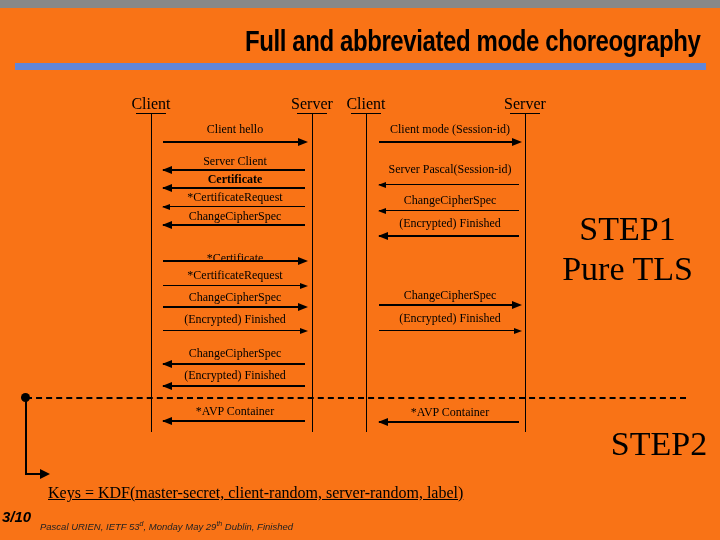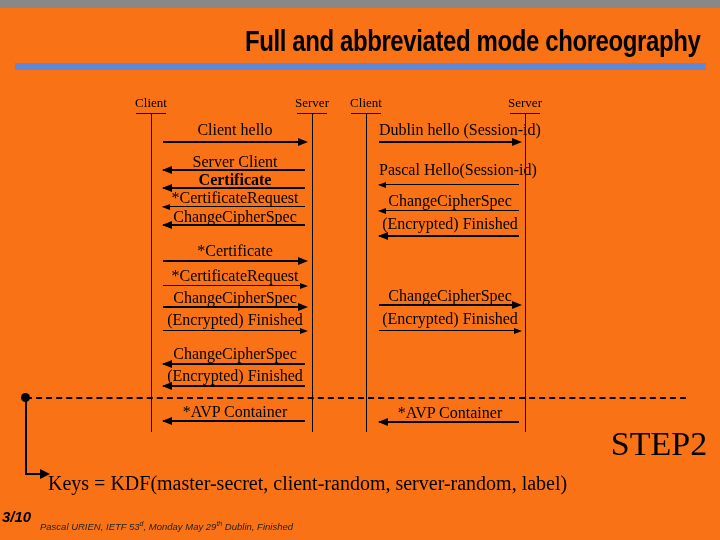--- a/index.html
+++ b/index.html
@@ -10,44 +10,44 @@
   
   .title{
     position:absolute;top:16px;right:20px;
     font-family:"Liberation Sans", sans-serif;font-weight:bold;
     font-size:30px;letter-spacing:-0.5px;white-space:nowrap;
     transform:scaleX(0.80);transform-origin:100% 50%;
   }
   .accent-bar{position:absolute;left:15px;top:55px;width:691px;height:7px;background:#6286D8;}
 
   
-  .actor-label{position:absolute;width:90px;text-align:center;font-size:13px;}
+  .actor-label{position:absolute;width:90px;text-align:center;font-size:16px;}
   .tbar{position:absolute;height:0;border-top:1.5px solid #000;width:30px;}
   .lifeline{position:absolute;width:0;border-left:1.5px solid #000;}
-  .msg-text{position:absolute;text-align:center;font-size:16px;line-height:13px;white-space:nowrap;}
+  .msg-text{position:absolute;text-align:center;font-size:12px;line-height:13px;white-space:nowrap;}
   .msg-arrow{position:absolute;height:9px;}
   .msg-arrow .line{position:absolute;left:0;right:2px;top:3px;border-top:2.5px solid #000;}
   .msg-arrow .head{position:absolute;width:0;height:0;top:0;
     border-top:4.5px solid transparent;border-bottom:4.5px solid transparent;}
   .msg-arrow.right .head{right:-1px;border-left:10px solid #000;}
   .msg-arrow.left  .head{left:-1px;border-right:10px solid #000;}
   .msg-arrow.thin .line{border-top-width:1px;top:4px;}
   .msg-arrow.thin .head{top:1.5px;border-top-width:3.5px;border-bottom-width:3.5px;}
   .msg-arrow.thin.right .head{border-left-width:8px;}
   .msg-arrow.thin.left  .head{border-right-width:8px;}
 
   
   .divider{position:absolute;left:26px;top:389px;width:660px;height:0;border-top:2px dashed #000;}
   .junction-dot{position:absolute;left:21px;top:385px;width:9px;height:9px;background:#000;border-radius:50%;}
   .conn-v{position:absolute;left:25px;top:390px;width:0;height:77px;border-left:2px solid #000;}
   .conn-h{position:absolute;left:25px;top:465px;width:16px;height:0;border-top:2px solid #000;}
   .conn-head{position:absolute;left:40px;top:461px;width:0;height:0;
     border-top:5px solid transparent;border-bottom:5px solid transparent;border-left:10px solid #000;}
 
-  .keys-formula{position:absolute;left:48px;top:464px;font-size:20px;white-space:nowrap;}
+  .keys-formula{position:absolute;left:48px;top:476px;font-size:16px;white-space:nowrap;text-decoration:underline;}
 
   .step{position:absolute;text-align:center;font-size:34px;line-height:40px;}
   .step1{left:540px;top:201px;width:175px;}
   .step2{left:579px;top:416px;width:160px;}
 
   
   .page-number{position:absolute;left:2px;top:500px;
     font-family:Liberation Sans, sans-serif;font-weight:bold;font-style:italic;font-size:15px;}
   .footer-credit{position:absolute;left:40px;top:512px;
     font-family:"Liberation Sans", sans-serif;font-style:italic;font-size:9.5px;color:#222;white-space:nowrap;}
@@ -86,21 +86,21 @@
         <div class="msg-text" style="left: 163px; width: 144px; top: 183px;">*CertificateRequest</div>
         <div class="msg-arrow left thin" style="left: 163px; width: 144px; top: 194px;">
           <div class="line"></div>
           <div class="head"></div>
         </div>
         <div class="msg-text" style="left: 163px; width: 144px; top: 202px;">ChangeCipherSpec</div>
         <div class="msg-arrow left" style="left: 163px; width: 144px; top: 213px;">
           <div class="line"></div>
           <div class="head"></div>
         </div>
-        <div class="msg-text" style="left: 163px; width: 144px; top: 236px;">*Certificate</div>
+        <div class="msg-text" style="left: 163px; width: 144px; top: 244px;">*Certificate</div>
         <div class="msg-arrow right" style="left: 163px; width: 144px; top: 249px;">
           <div class="line"></div>
           <div class="head"></div>
         </div>
         <div class="msg-text" style="left: 163px; width: 144px; top: 261px;">*CertificateRequest</div>
         <div class="msg-arrow right thin" style="left: 163px; width: 144px; top: 273px;">
           <div class="line"></div>
           <div class="head"></div>
         </div>
         <div class="msg-text" style="left: 163px; width: 144px; top: 283px;">ChangeCipherSpec</div>
@@ -129,26 +129,26 @@
           <div class="head"></div>
         </div>
       </div>
       <div class="">
         <div class="actor-label" style="left: 321px; top: 87px;">Client</div>
         <div class="tbar" style="left: 351px; top: 105px;"></div>
         <div class="lifeline" style="left: 366px; top: 106px; height: 318px;"></div>
         <div class="actor-label" style="left: 480px; top: 87px;">Server</div>
         <div class="tbar" style="left: 510px; top: 105px;"></div>
         <div class="lifeline" style="left: 525px; top: 106px; height: 318px;"></div>
-        <div class="msg-text" style="left: 379px; width: 142px; top: 115px;">Dublin hello (Session-id)</div>
+        <div class="msg-text" style="left: 379px; width: 142px; top: 115px;">Client mode (Session-id)</div>
         <div class="msg-arrow right" style="left: 379px; width: 142px; top: 130px;">
           <div class="line"></div>
           <div class="head"></div>
         </div>
-        <div class="msg-text" style="left: 379px; width: 142px; top: 155px;">Pascal Hello(Session-id)</div>
+        <div class="msg-text" style="left: 379px; width: 142px; top: 155px;">Server Pascal(Session-id)</div>
         <div class="msg-arrow left thin" style="left: 379px; width: 142px; top: 172px;">
           <div class="line"></div>
           <div class="head"></div>
         </div>
         <div class="msg-text" style="left: 379px; width: 142px; top: 186px;">ChangeCipherSpec</div>
         <div class="msg-arrow left thin" style="left: 379px; width: 142px; top: 198px;">
           <div class="line"></div>
           <div class="head"></div>
         </div>
         <div class="msg-text" style="left: 379px; width: 142px; top: 209px;">(Encrypted) Finished</div>
@@ -173,19 +173,23 @@
         </div>
       </div>
     </div>
 
   <div class="divider"></div>
   <div class="junction-dot"></div>
   <div class="conn-v"></div>
   <div class="conn-h"></div>
   <div class="conn-head"></div>
 
+  <div class="step step1">
+    <div>STEP1</div>
+    <div>Pure TLS</div>
+  </div>
   <div class="step step2">STEP2</div>
 
   <div class="keys-formula">Keys = KDF(master-secret, client-random, server-random, label)</div>
 
   <div class="page-number">3/10</div>
   <div class="footer-credit"><span>Pascal URIEN, IETF 53</span><sup>d</sup><span>, Monday May 29</span><sup>th</sup><span> Dublin, Finished</span></div>
 </div>
 
 </body></html>

